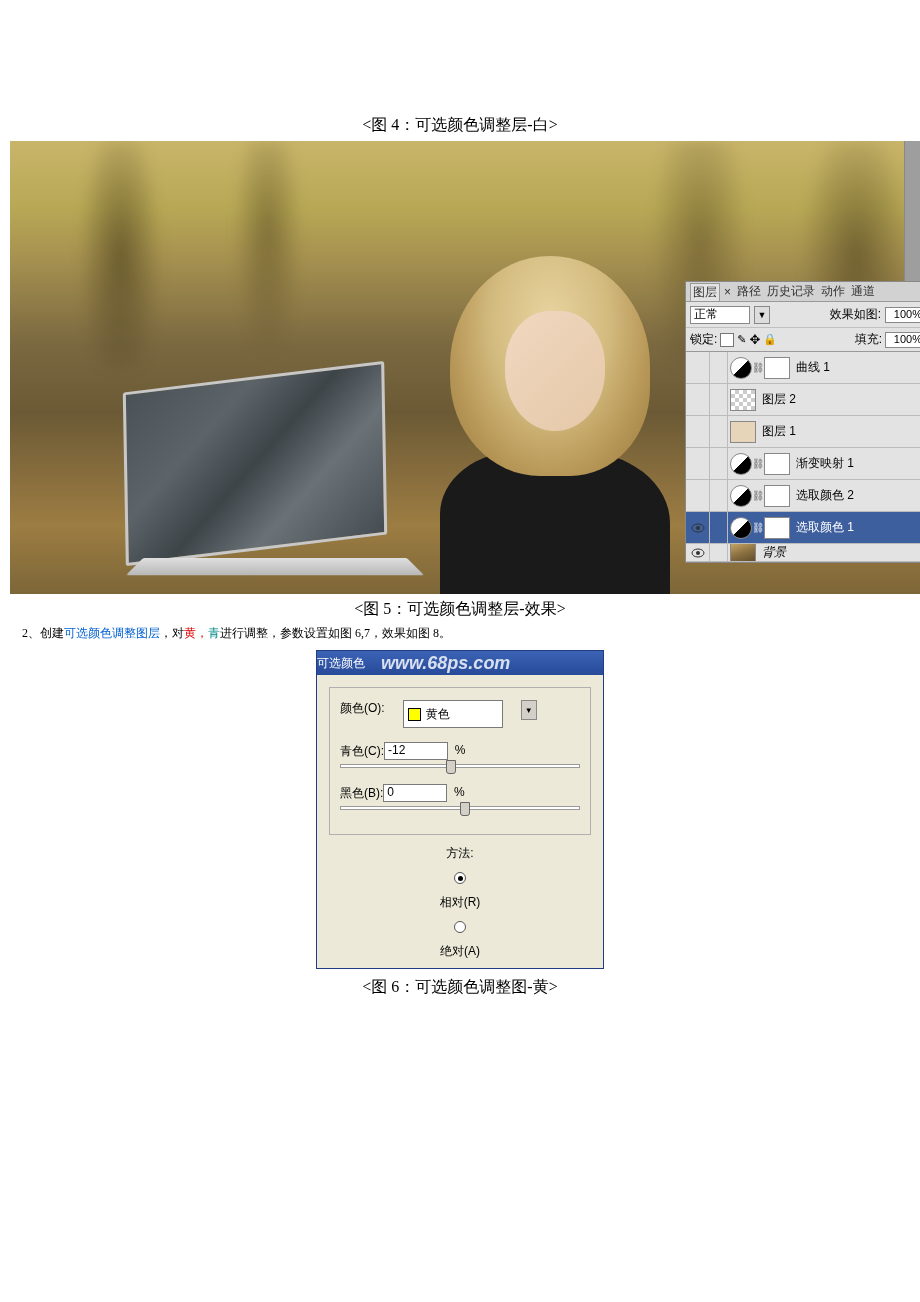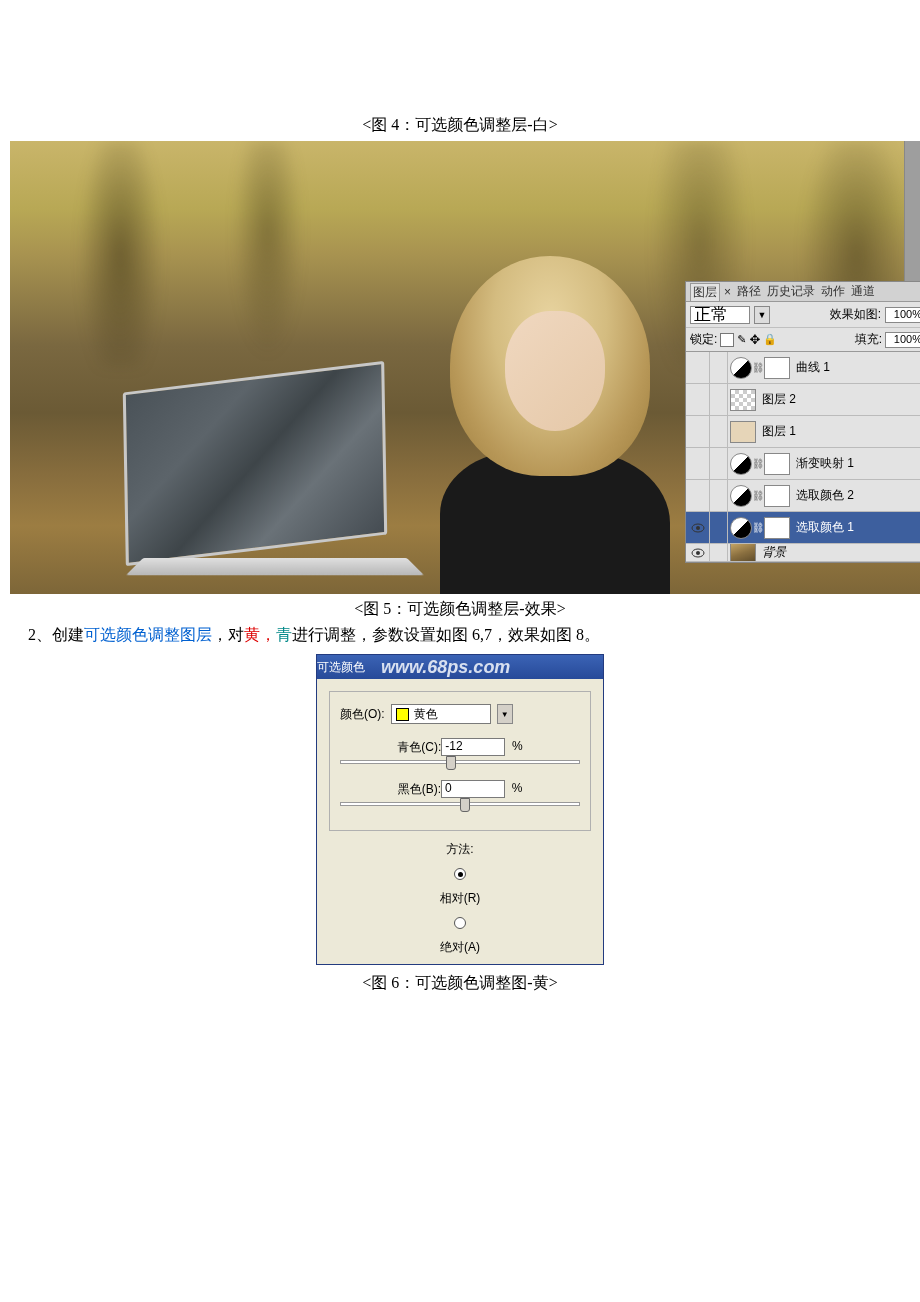--- a/index.html
+++ b/index.html
@@ -130,21 +130,21 @@
       display: flex; align-items: center;
       height: 26px;
       padding: 0 4px;
       gap: 4px;
       border-bottom: 1px solid #c0c0c0;
     }
     .blend-select {
       width: 60px; height: 18px;
       border: 1px solid #888;
       background: #fff;
-      font-size: 17px;
+      font-size: 12px;
       display:flex;align-items:center;padding-left:3px;
     }
     .dd-arrow {
       width: 16px; height: 18px; border:1px solid #888; background:#ddd;
       display:flex;align-items:center;justify-content:center;font-size:9px;
     }
     .pct-box {
       width: 40px; height: 16px; border:1px solid #888; background:#fff;
       font-size: 11px; text-align:right; padding-right:2px;
     }
@@ -190,22 +190,22 @@
     .img-thumb {
       width:26px;height:22px;border:1px solid #888;margin:0 2px;
       background:linear-gradient(160deg,#c9a868 0%, #8b7040 50%, #5a4828 100%);
     }
     .tan-thumb {
       width:26px;height:22px;border:1px solid #888;margin:0 2px;
       background: #e6d5b8;
     }
     .layer-name { font-size: 12px; padding-left: 4px; flex:1; }
     .body-text {
-      font-size: 16px;
-      margin: 5px 18px;
+      font-size: 12px;
+      margin: 5px 12px;
       font-family: Liberation Serif, serif;
     }
     .red { color: #dd0000; }
     .blue { color: #0060d0; }
     .teal { color: #008888; }
     .dialog-wrap {
       width: 288px;
       margin: 8px auto;
       border: 1px solid #233b7f;
       background: #ece9d8;
@@ -220,31 +220,31 @@
       font-size: 12px;
       position: relative;
     }
     .dialog-wm {
       position:absolute;left:64px;top:2px;
       font-family:Arial;font-style:italic;font-weight:bold;
       font-size:18px;color:#d8e0f0;
     }
     .dialog-body { padding: 12px 12px 8px 12px; }
     .color-row {
-      display:flex;align-items:center;gap:6px;margin-bottom:14px;
+      display:flex;align-items:flex-start;gap:18px;margin-bottom:14px;
     }
     .color-select {
       display:flex;align-items:center;
       border:1px solid #7a7a7a;background:#fff;
-      height:20px;width:100px;padding-left:4px;gap:5px;
+      height:28px;width:100px;padding-left:4px;gap:5px;
     }
     .swatch-y { width:13px;height:13px;background:#ffff00;border:1px solid #000; }
     .dd-btn { width:16px;height:20px;border:1px solid #888;background:#d4d0c8;display:flex;align-items:center;justify-content:center;font-size:8px; }
     .slider-group { margin-bottom: 16px; }
-    .slider-head { display:flex;align-items:center;justify-content:center; margin-bottom:4px;}
+    .slider-head { display:flex;align-items:center;justify-content:flex-start; margin-bottom:4px;}
     .val-box { width:64px;height:18px;border:1px solid #7a7a7a;background:#fff;font-size:12px;padding-left:3px; }
     .slider-track {
       position:relative;height:4px;background:#fff;border:1px solid #999;
     }
     .slider-thumb {
       position:absolute;top:-5px;width:10px;height:14px;
       background:#d4d0c8;border:1px solid #666;
       border-radius:0 0 3px 3px;
     }
     .method-row { margin-top:10px;display:flex;align-items:center;gap:10px;flex-direction:column; }

